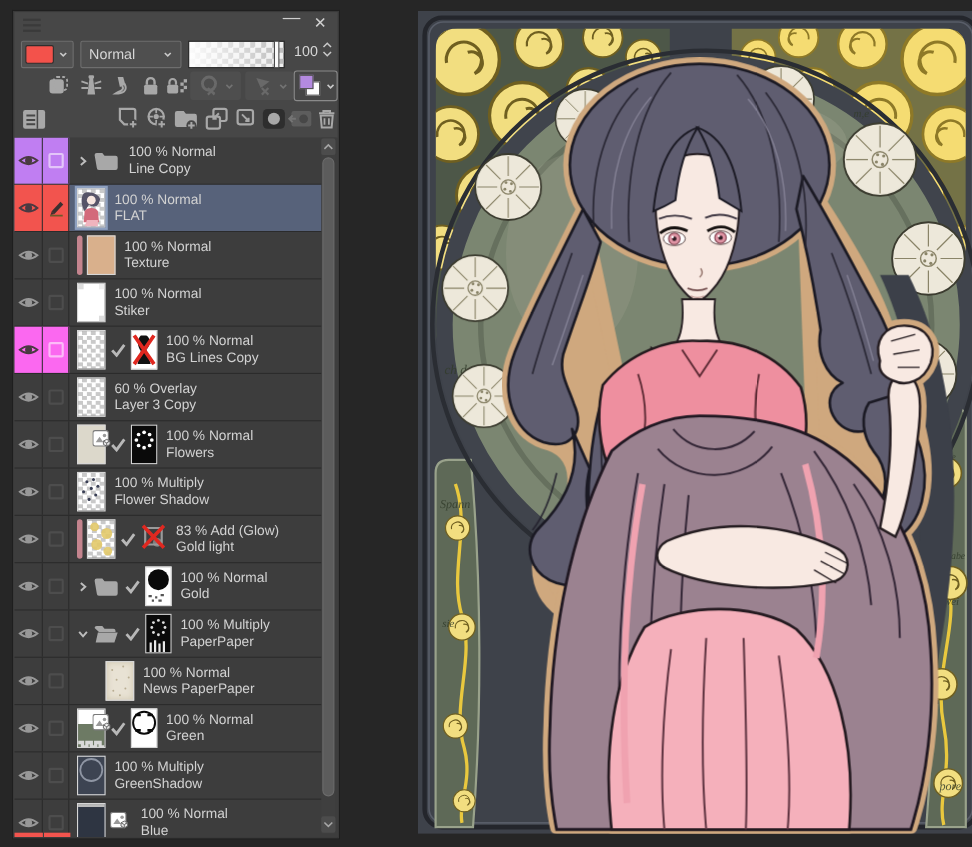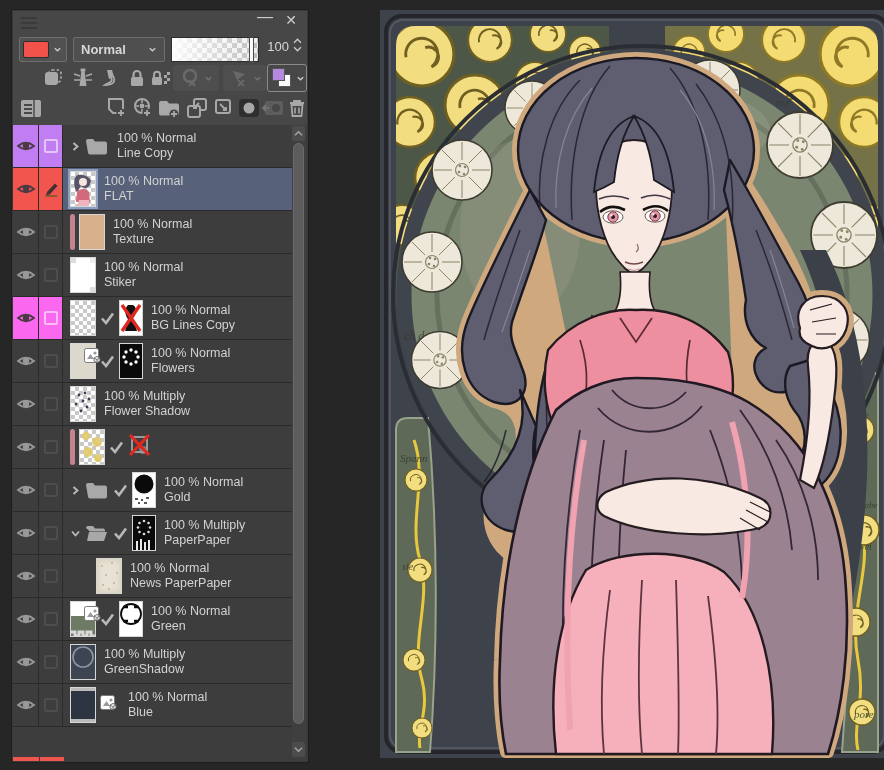--- a/index.html
+++ b/index.html
@@ -17,21 +17,21 @@
   .btn-min{right:34px;top:-3px;font-size:16px;}
   .btn-close{right:10px;}
 
   .ctrl1{position:absolute;left:0;top:24px;width:100%;height:28px;}
   .swatchbtn{position:absolute;left:6px;top:2px;width:48px;height:25px;border:1px solid #6e6e6e;
     border-radius:2px;background:#515151;display:flex;align-items:center;}
   .swatch-red{width:26px;height:17px;margin-left:3px;border:1px solid #2e2e2e;border-radius:2px;}
   .chev{width:9px;height:9px;margin-left:4px;}
   .dd-blend{position:absolute;left:60px;top:2px;width:92px;height:25px;border:1px solid #6e6e6e;
     border-radius:2px;background:#4f4f4f;color:#d6d6d6;font-size:13px;display:flex;
-    align-items:center;justify-content:space-between;padding:0 7px;font-weight:bold;}
+    align-items:center;justify-content:space-between;padding:0 7px;}
   .opacity-slider{position:absolute;left:158px;top:2px;width:88px;height:25px;border:1px solid #2d2d2d;
     background:
       linear-gradient(90deg,rgba(255,255,255,.95),rgba(255,255,255,.05)),
       conic-gradient(#b9b9b9 25%, #efefef 0 50%, #b9b9b9 0 75%, #efefef 0) 0 0/10px 10px;}
   .op-handle{position:absolute;right:5px;top:0;bottom:0;width:3px;background:#fafafa;
     box-shadow:0 0 0 1px #4a4a4a;}
   .op-val{position:absolute;left:250px;top:4px;width:26px;text-align:right;color:#d6d6d6;font-size:13px;}
   .op-spin{position:absolute;left:280px;top:3px;display:flex;flex-direction:column;gap:2px;}
 
   .ctrl2,.ctrl3{position:absolute;left:0;width:100%;height:26px;}
@@ -376,20 +376,38 @@
         <span class="cell-eye" style="background:">
           <svg width="20" height="14" viewBox="0 0 20 14">
   <path d="M2 7 Q10 0.5 18 7 Q10 13.5 2 7 Z" fill="none" stroke="#989898" stroke-width="1.7"></path>
   <circle cx="10" cy="7" r="3.2" fill="#989898"></circle>
           </svg>
         </span>
         <span class="cell-box" style="background:">
           <span class="chkbox"></span>
         </span>
         <span class="content">
+          <div class="thumb checker6"></div>
+          <span class="txt">
+            <span class="l1">60 % Overlay</span>
+        <span class="l2">Layer 3 Copy</span>
+          </span>
+        </span>
+      </div>
+      <div class="row">
+        <span class="cell-eye" style="background:">
+          <svg width="20" height="14" viewBox="0 0 20 14">
+  <path d="M2 7 Q10 0.5 18 7 Q10 13.5 2 7 Z" fill="none" stroke="#989898" stroke-width="1.7"></path>
+  <circle cx="10" cy="7" r="3.2" fill="#989898"></circle>
+          </svg>
+        </span>
+        <span class="cell-box" style="background:">
+          <span class="chkbox"></span>
+        </span>
+        <span class="content">
           <div class="thumb" style="background:#dcd8cb">
             <svg class="matic" width="17" height="17" viewBox="0 0 17 17">
   <rect x="0.5" y="0.5" width="14" height="14" rx="2" fill="#fff" stroke="#7a7a7a"></rect>
   <path d="M3 11 L6.5 6 L10 11 Z" fill="#9a9a9a"></path>
               <circle cx="11" cy="5" r="1.6" fill="#9a9a9a"></circle>
   <path d="M10 10 l3-1.6 3 1.6 v3 l-3 1.6 -3-1.6 Z M10 10 l3 1.6 3-1.6 M13 11.6 V15" fill="#e6e6e6" stroke="#6a6a6a" stroke-width=".9"></path>
             </svg>
           </div>
           <svg width="15" height="13" viewBox="0 0 15 13">
   <path d="M2 6.5 L6 11 L13 1.5" fill="none" stroke="#b8b8b8" stroke-width="2.6"></path>
@@ -462,20 +480,24 @@
               </g>
             </svg></div>
           <svg width="15" height="13" viewBox="0 0 15 13">
   <path d="M2 6.5 L6 11 L13 1.5" fill="none" stroke="#b8b8b8" stroke-width="2.6"></path>
           </svg>
           <span><svg width="24" height="26" viewBox="0 0 24 26">
      <rect x="4" y="5" width="15" height="15" rx="2" fill="none" stroke="#9a9a9a" stroke-width="2"></rect>
      <circle cx="15" cy="18" r="4" fill="#9a9a9a" opacity=".7"></circle>
      <path d="M2 3 L21 23 M21 3 L2 23" stroke="#e02820" stroke-width="3.2"></path>
             </svg></span>
+          <span class="txt">
+            <span class="l1">83 % Add (Glow)</span>
+        <span class="l2">Gold light</span>
+          </span>
         </span>
       </div>
       <div class="row">
         <span class="cell-eye" style="background:">
           <svg width="20" height="14" viewBox="0 0 20 14">
   <path d="M2 7 Q10 0.5 18 7 Q10 13.5 2 7 Z" fill="none" stroke="#989898" stroke-width="1.7"></path>
   <circle cx="10" cy="7" r="3.2" fill="#989898"></circle>
           </svg>
         </span>
         <span class="cell-box" style="background:">

